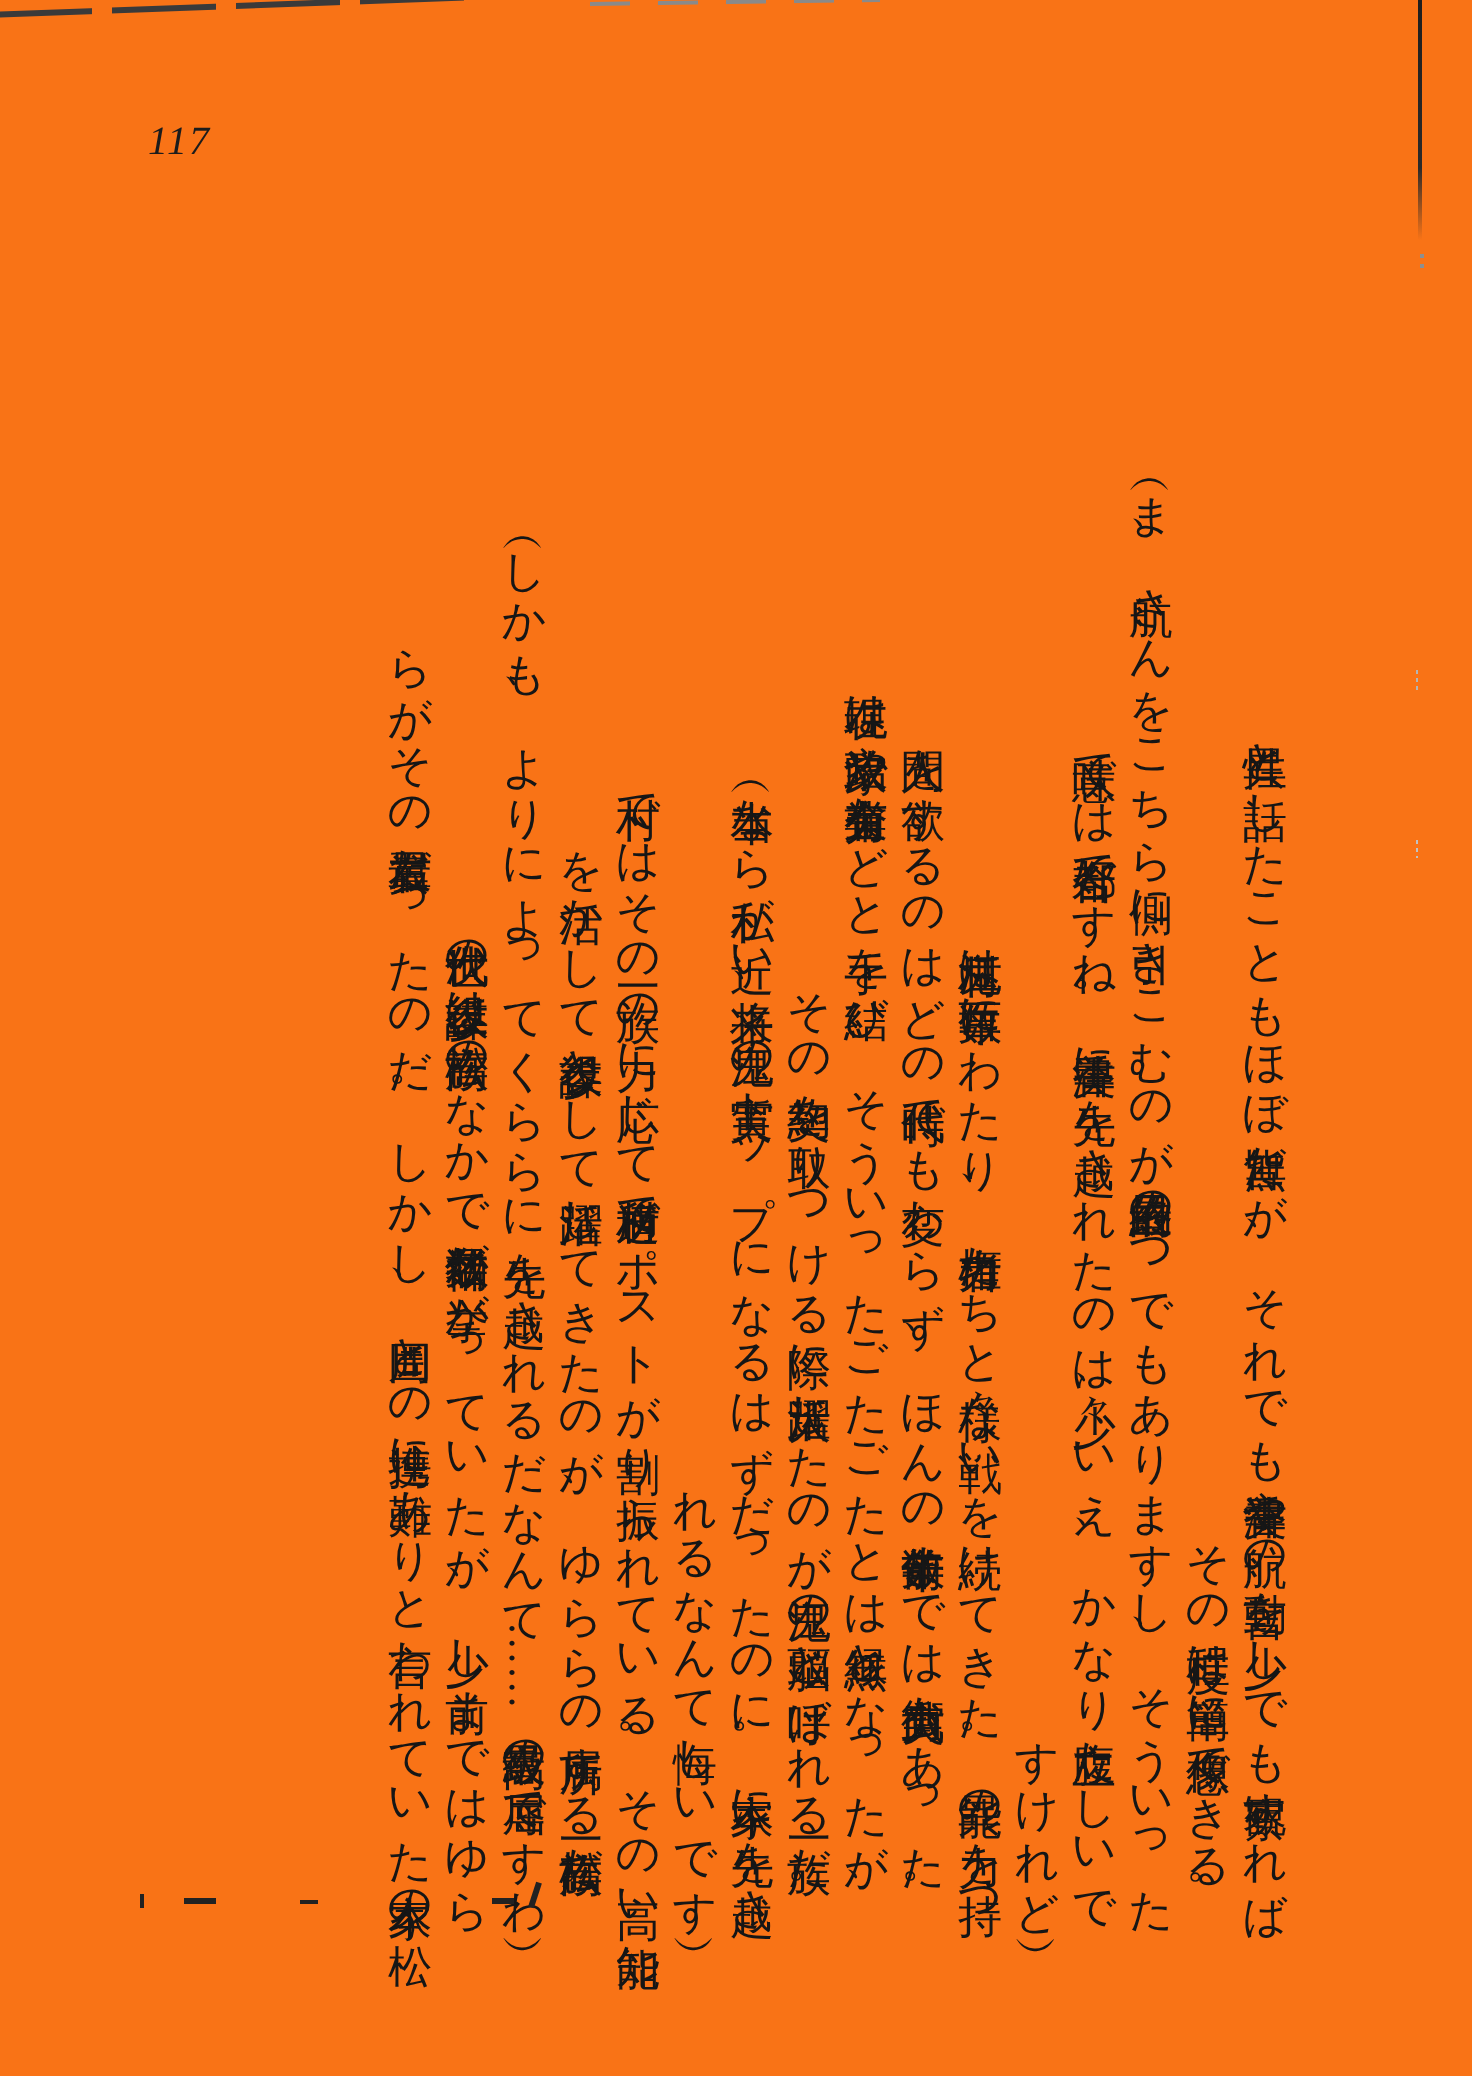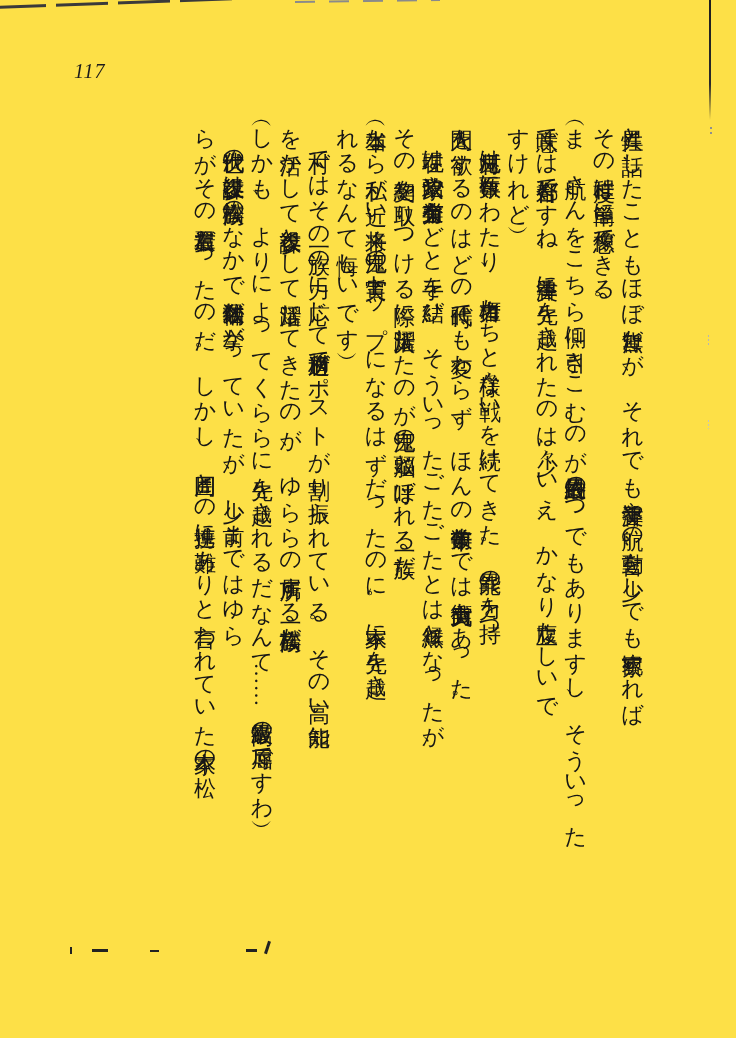--- a/index.html
+++ b/index.html
@@ -11,21 +11,22 @@
     width: 736px;
     height: 1038px;
     background: #fdfdfc;
     overflow: hidden;
     position: relative;
     font-family: "Liberation Serif", "DejaVu Serif", serif;
   }
   .page {
     position: absolute;
     inset: 0;
-    background: #fde047;
+    background: #f97316;
+    text-align: right;
   }
   
   .top-edge-line {
     position: absolute;
     top: 6px;
     left: -6px;
     width: 305px;
     height: 2.5px;
     background: repeating-linear-gradient(to right, #3a3a3a 0 52px, transparent 52px 62px);
     transform: rotate(-2.1deg);

